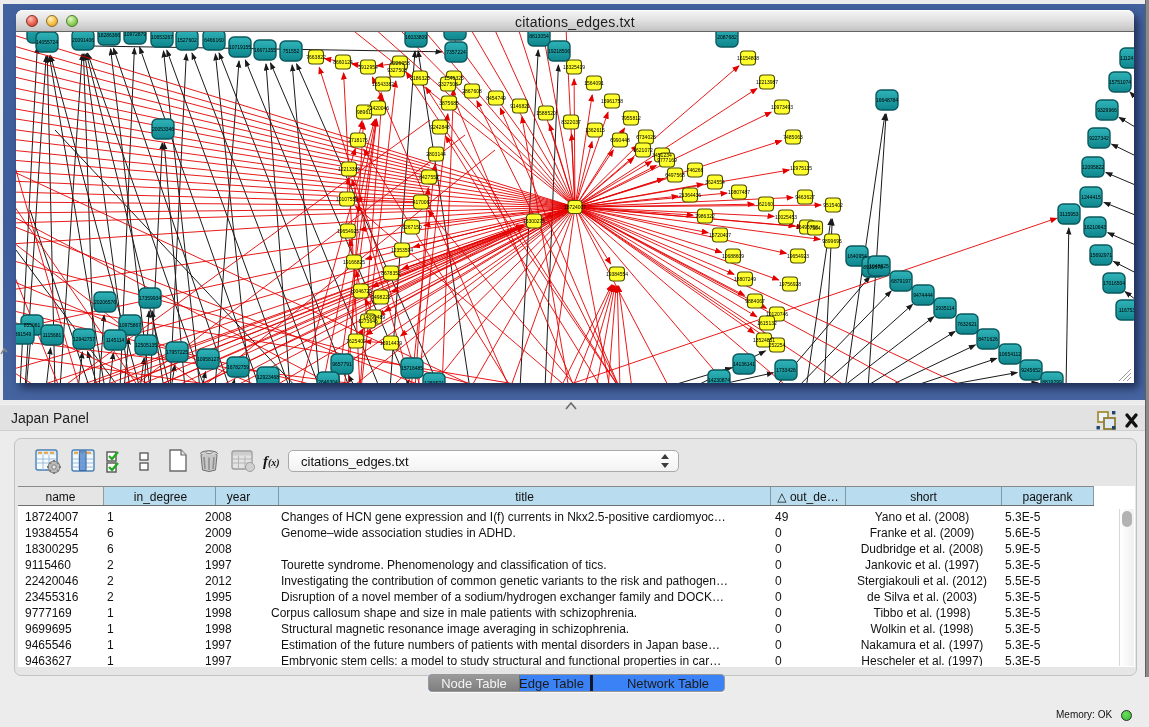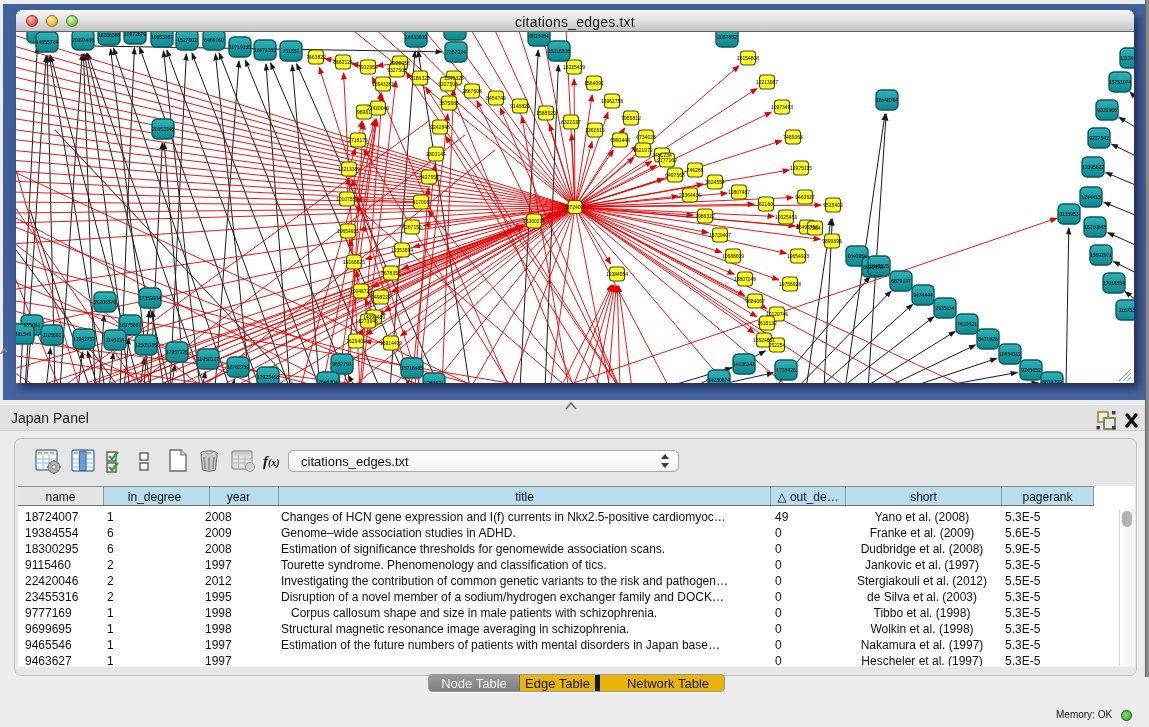--- a/index.html
+++ b/index.html
@@ -29,21 +29,21 @@
   border-top:1px solid #8a8a8a; border-bottom:1px solid #6f6f6f; }
 #thead div { position:absolute; top:0; height:100%; font-size:12px; color:#111; text-align:center;
   padding-top:3px; border-right:1px solid #7e9aa8; }
 #tbody { position:absolute; left:0px; top:23px; width:1117px; height:157px; background:#fff; overflow:hidden; }
 .trow { position:absolute; left:0; width:100%; height:16px; font-size:12px; color:#111; }
 .trow span { position:absolute; top:1px; white-space:nowrap; }
 .trow .ctr { text-align:center; }
 #scrollbar { position:absolute; left:1101px; top:23px; width:15px; height:157px; background:linear-gradient(90deg,#ffffff,#f0f0f0);
   border-left:1px solid #d8d8d8; }
 #thumb { position:absolute; left:2px; top:2px; width:10px; height:16px; border-radius:5px; background:#b3b3b3; }
-#tabs { left:428px; top:674px; width:297px; height:18px; background:#eab308; border:1px solid #989898;
+#tabs { left:428px; top:674px; width:297px; height:18px; background:#3b82f6; border:1px solid #989898;
   border-radius:4px; font-size:13px; color:#1a1a1a; box-shadow:0 1px 0 rgba(255,255,255,0.7); }
 #tabs .seg { position:absolute; top:0; height:100%; text-align:center; padding-top:1px; }
 #tabs .sel { left:0; width:91px; background:linear-gradient(180deg,#9a9a9a,#7e7e7e); color:#f4f4f4;
   border-radius:3px 0 0 3px; border-right:1px solid #6f6f6f; }
 #memory { left:1056px; top:709px; font-size:10px; color:#111; }
 #memdot { left:1121px; top:710px; width:11px; height:11px; border-radius:50%;
   background:radial-gradient(circle at 40% 35%, #6fe05c, #2eb82e); border:1.5px solid #2b2b2b; }
 </style></head>
 <body>
 <div id="bluepanel" class="abs">
@@ -697,21 +697,21 @@
 <text x="11" y="17.5" font-family="Liberation Serif, serif" font-style="italic" font-weight="bold" font-size="10" fill="#111">(x)</text>
 </g>
 </svg>
   <div id="combo">citations_edges.txt<svg width="14" height="18" viewBox="0 0 14 18" style="position:absolute;right:6px;top:1px">
 <path d="M7,2 L11,7 L3,7 z" fill="#3b3b3b"></path>
 <path d="M7,16 L11,11 L3,11 z" fill="#3b3b3b"></path>
 </svg></div>
   <div id="tablewrap">
   <div id="thead">
     <div style="left:0px;width:86px;background:#e5e5e5;border-right:1px solid #9a9a9a;">name</div>
-    <div style="left:82px;width:110px;">in_degree</div>
+    <div style="left:88px;width:110px;">in_degree</div>
     <div style="left:181px;width:80px;">year</div>
     <div style="left:261px;width:492px;">title</div>
     <div style="left:753px;width:75px;">△ out_de…</div>
     <div style="left:828px;width:156px;">short</div>
     <div style="left:984px;width:92px;">pagerank</div>
   </div>
   <div id="tbody">
 <div class="trow" style="top:0px">
 <span style="left:7px">18724007</span>
           <span style="left:89px">1</span>
@@ -727,21 +727,20 @@
           <span style="left:187px">2009</span>
 <span style="left:263px">Genome–wide association studies in ADHD.</span>
           <span style="left:757px">0</span>
 <span class="ctr" style="left:826px;width:156px">Franke et al. (2009)</span>
           <span style="left:987px">5.6E-5</span>
         </div>
 <div class="trow" style="top:32px">
 <span style="left:7px">18300295</span>
           <span style="left:89px">6</span>
           <span style="left:187px">2008</span>
-<span style="left:263px">Estimation of significance thresholds for genomewide association scans.</span>
           <span style="left:757px">0</span>
 <span class="ctr" style="left:826px;width:156px">Dudbridge et al. (2008)</span>
           <span style="left:987px">5.9E-5</span>
         </div>
 <div class="trow" style="top:48px">
 <span style="left:7px">9115460</span>
           <span style="left:89px">2</span>
           <span style="left:187px">1997</span>
 <span style="left:263px">Tourette syndrome. Phenomenology and classification of tics.</span>
           <span style="left:757px">0</span>
@@ -763,21 +762,21 @@
           <span style="left:187px">1995</span>
 <span style="left:263px">Disruption of a novel member of a sodium/hydrogen exchanger family and DOCK…</span>
           <span style="left:757px">0</span>
 <span class="ctr" style="left:826px;width:156px">de Silva et al. (2003)</span>
           <span style="left:987px">5.3E-5</span>
         </div>
 <div class="trow" style="top:96px">
 <span style="left:7px">9777169</span>
           <span style="left:89px">1</span>
           <span style="left:187px">1998</span>
-<span style="left:273px">Corpus callosum shape and size in male patients with schizophrenia.</span>
+<span style="left:253px">Corpus callosum shape and size in male patients with schizophrenia.</span>
           <span style="left:757px">0</span>
 <span class="ctr" style="left:826px;width:156px">Tibbo et al. (1998)</span>
           <span style="left:987px">5.3E-5</span>
         </div>
 <div class="trow" style="top:112px">
 <span style="left:7px">9699695</span>
           <span style="left:89px">1</span>
           <span style="left:187px">1998</span>
 <span style="left:263px">Structural magnetic resonance image averaging in schizophrenia.</span>
           <span style="left:757px">0</span>
@@ -790,32 +789,33 @@
           <span style="left:187px">1997</span>
 <span style="left:263px">Estimation of the future numbers of patients with mental disorders in Japan base…</span>
           <span style="left:757px">0</span>
 <span class="ctr" style="left:826px;width:156px">Nakamura et al. (1997)</span>
           <span style="left:987px">5.3E-5</span>
         </div>
 <div class="trow" style="top:144px">
 <span style="left:7px">9463627</span>
           <span style="left:89px">1</span>
           <span style="left:187px">1997</span>
+<span style="left:263px">Embryonic stem cells: a model to study structural and functional properties in car…</span>
           <span style="left:757px">0</span>
 <span class="ctr" style="left:826px;width:156px">Hescheler et al. (1997)</span>
           <span style="left:987px">5.3E-5</span>
         </div>
   </div>
   <div id="scrollbar">
         <div id="thumb"></div>
       </div>
   </div>
 </div>
 <div id="tabs" class="abs">
   <div class="seg sel">Node Table</div>
-  <div class="seg" style="left:91px;width:80px;border-right:5px solid #0f172a;">Edge Table</div>
+  <div class="seg" style="left:84px;width:80px;border-right:3px solid #0f172a;">Edge Table</div>
   <div class="seg" style="left:181px;width:116px;">Network Table</div>
 </div>
 <div id="memory" class="abs">Memory: OK</div>
 <div id="memdot" class="abs"></div>
 <svg class="abs" width="10" height="10" viewBox="0 0 10 10" style="left:0px;top:346px">
     <path d="M1,8 L4,3 L7,6" fill="none" stroke="#8b8b8b" stroke-width="1.5"></path>
   </svg>
 
 </body></html>

